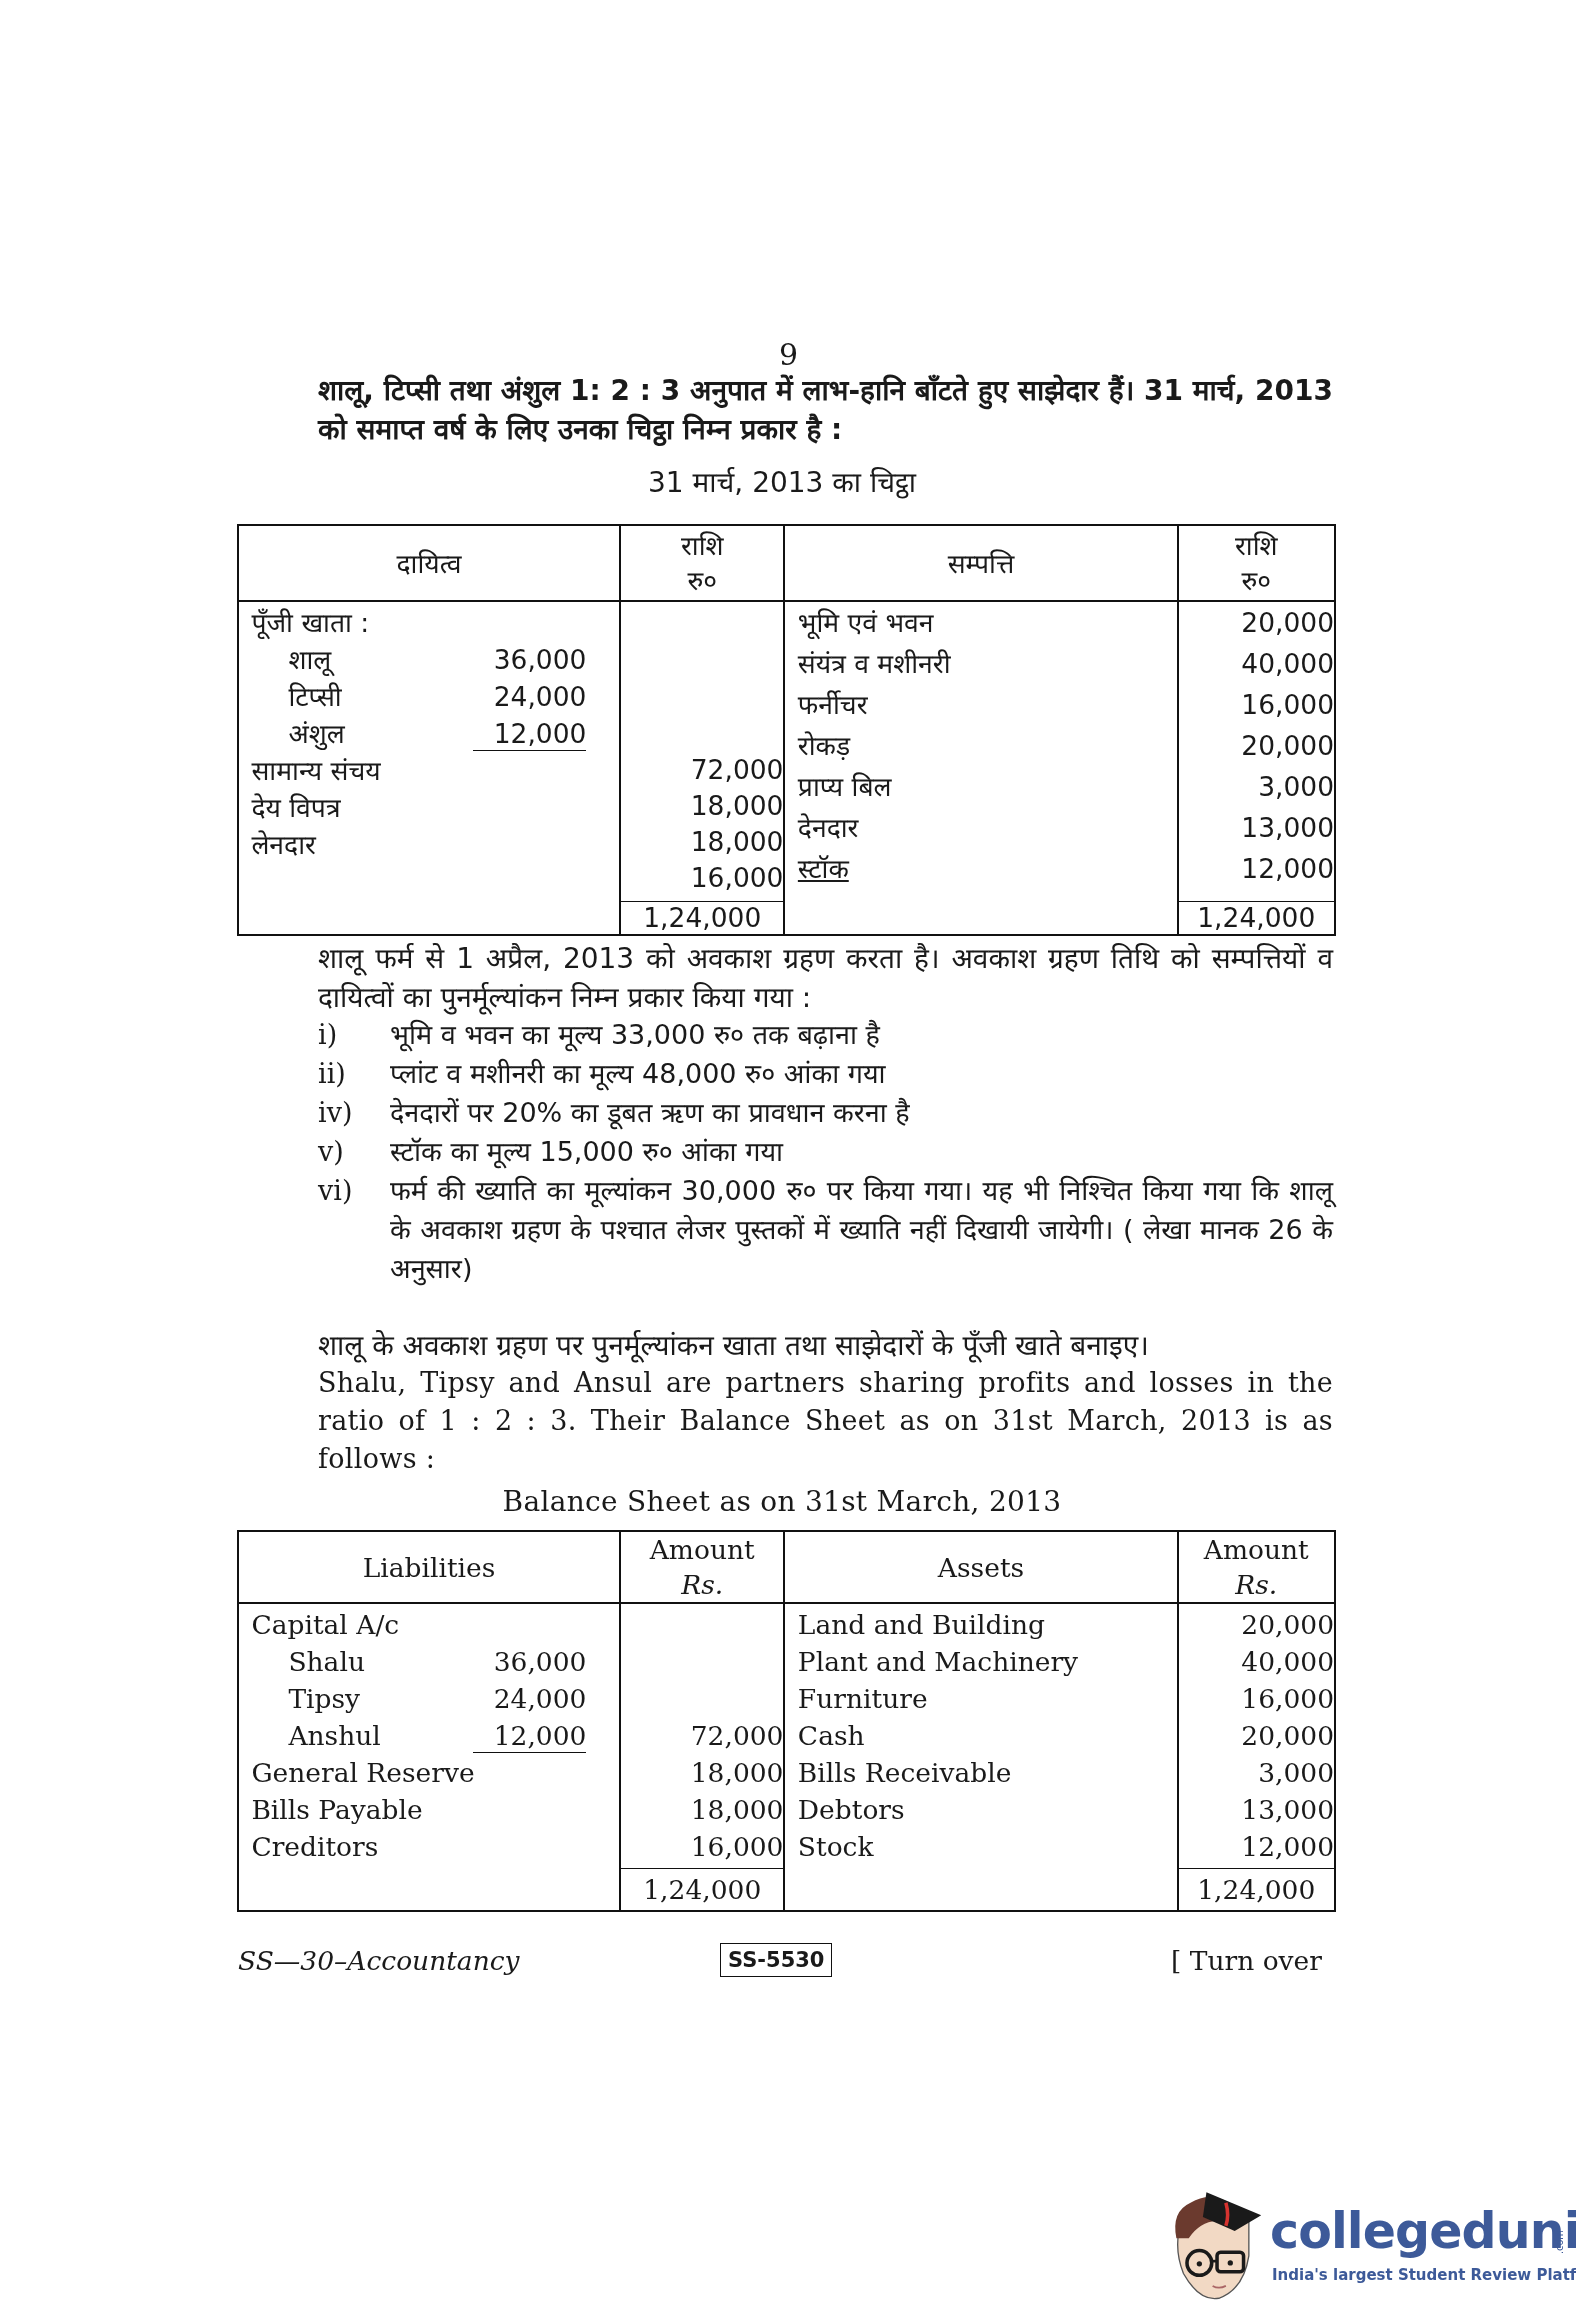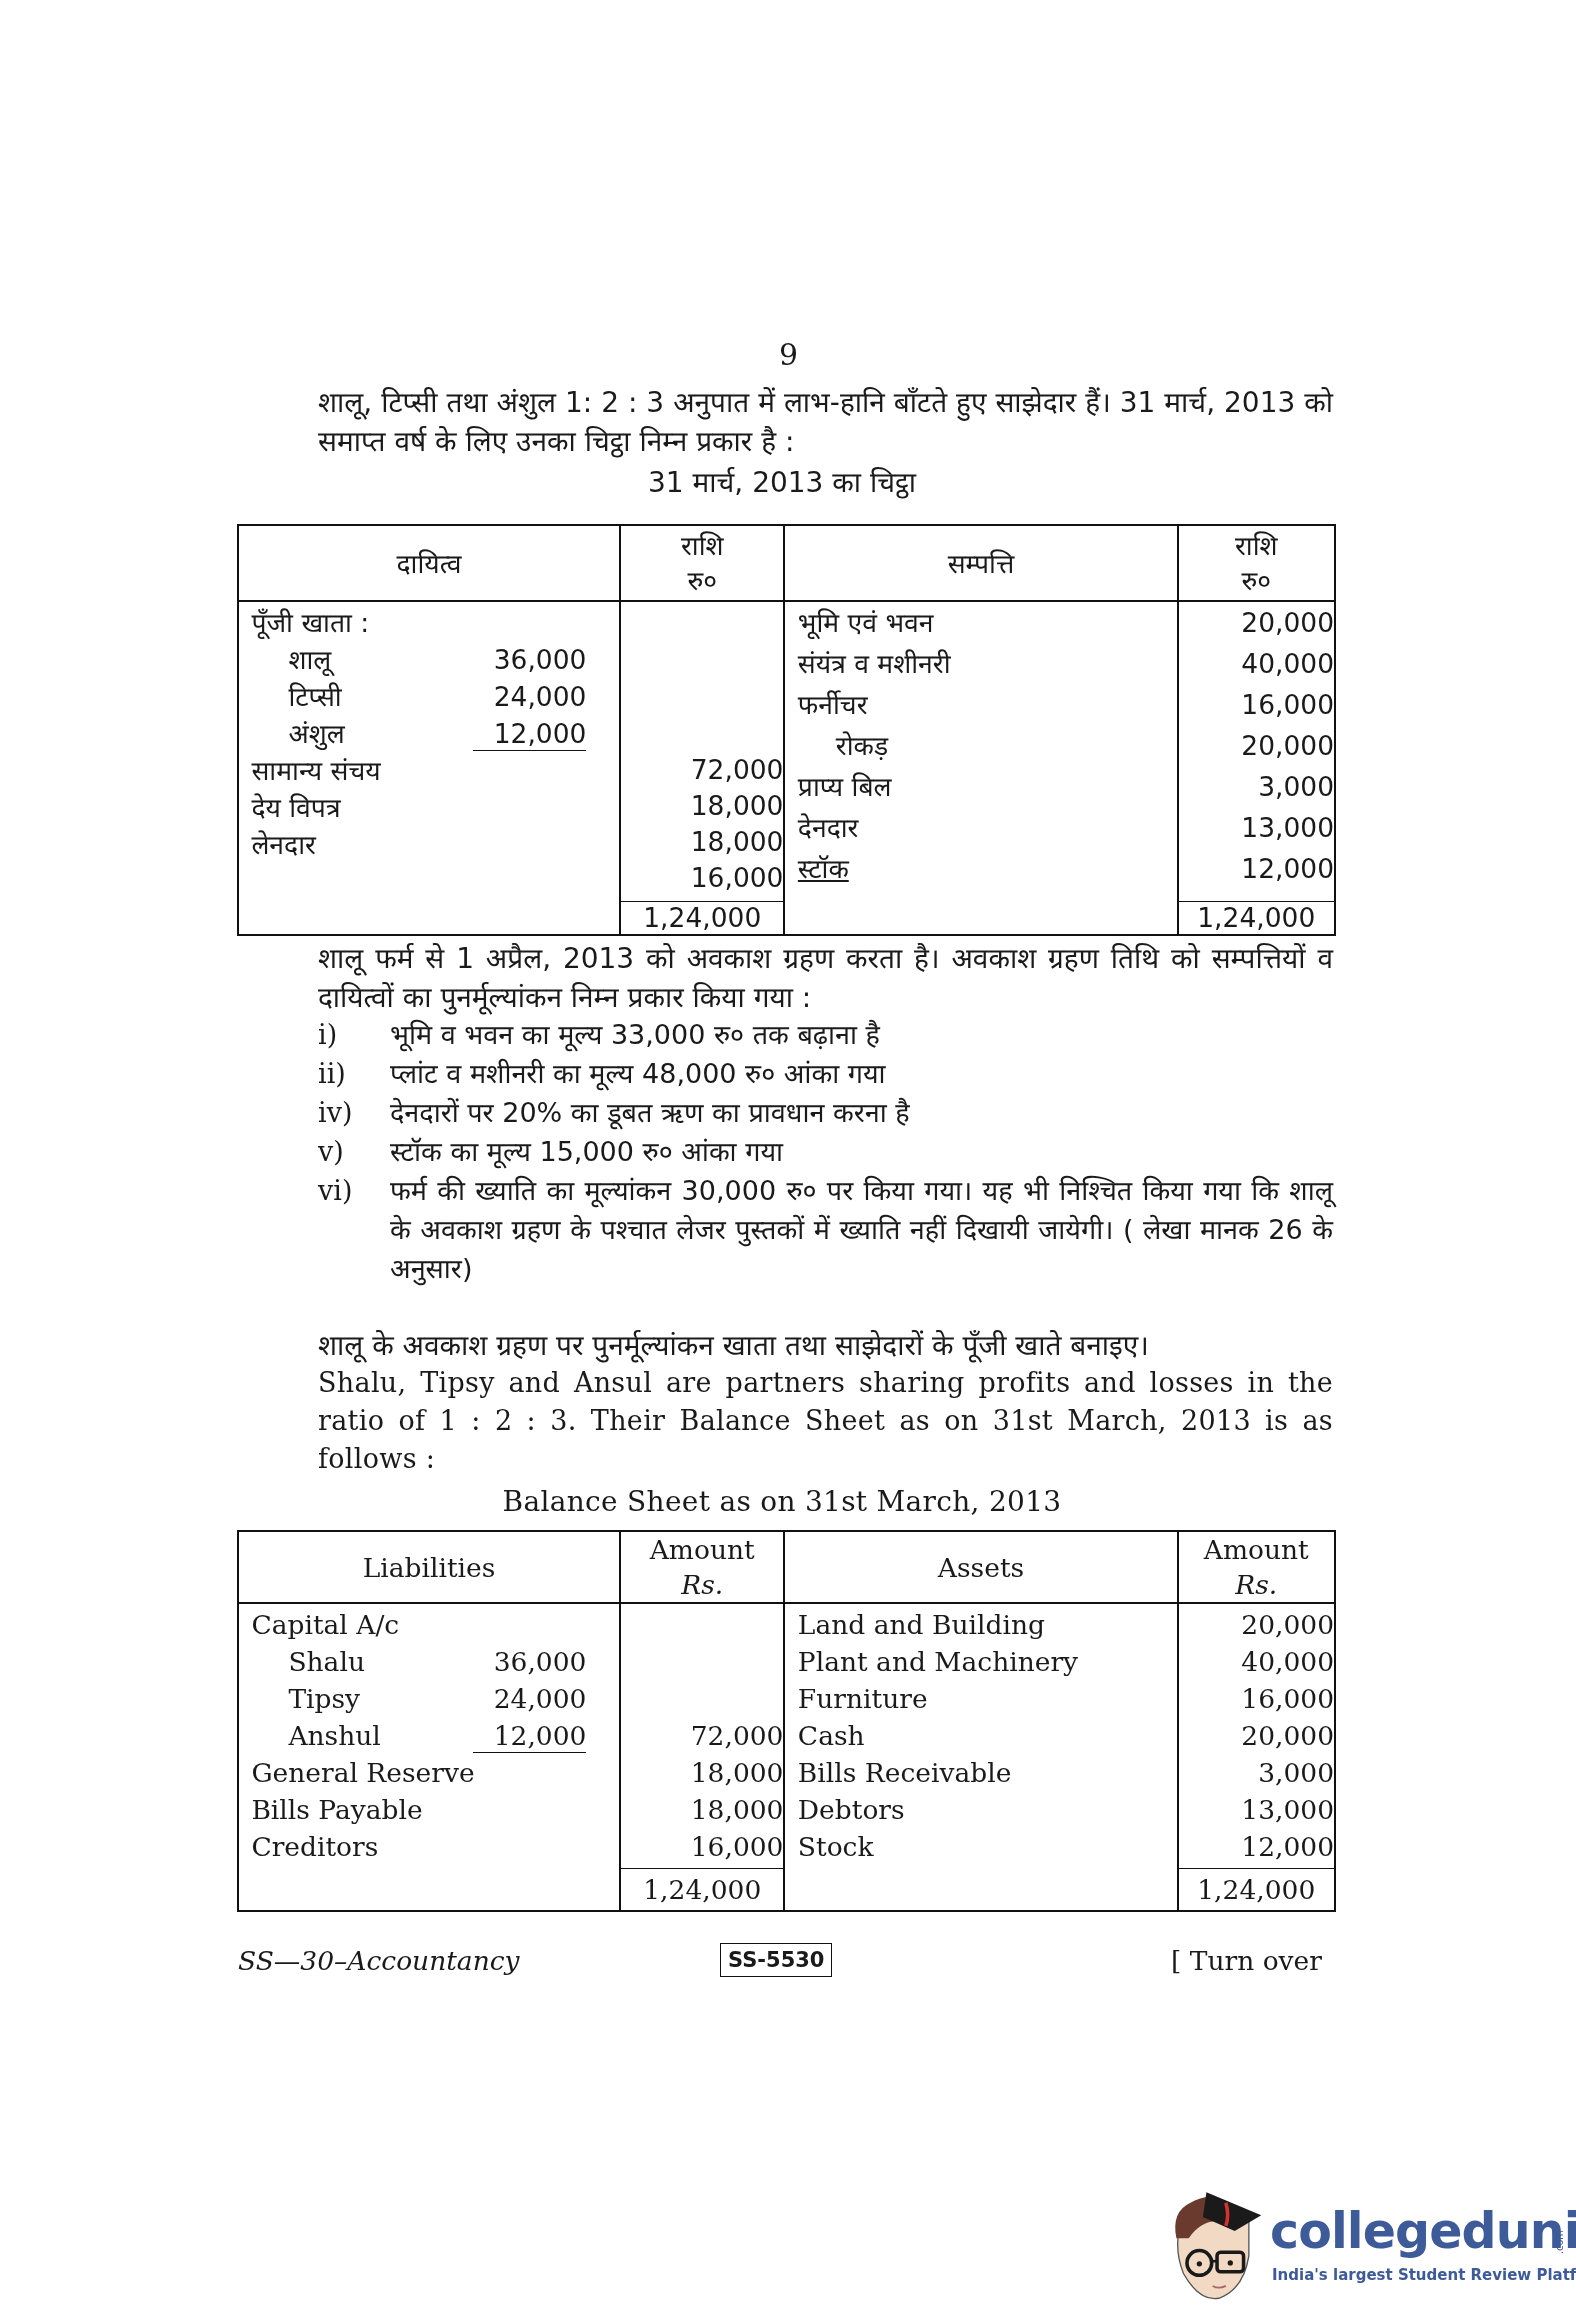--- a/index.html
+++ b/index.html
@@ -42,21 +42,21 @@
   .logo { left:1164px; top:2185px; width:406px; height:124px; }
   .logo-text { position:absolute; left:106px; top:17.7px; font-family:"DejaVu Sans", sans-serif; font-weight:bold; font-size:49px; color:#3d5a99; letter-spacing:-0.9px; }
   .logo-com { position:absolute; left:390px; top:26.5px; font-family:"DejaVu Sans", sans-serif; font-size:9.7px; color:#3d5a99; transform:rotate(-90deg); transform-origin:left top; top:69px; }
   .logo-tag { position:absolute; left:108px; top:81px; font-family:"DejaVu Sans", sans-serif; font-weight:bold; font-size:15px; color:#3d5a99; white-space:nowrap; }
 </style>
 </head>
 <body>
 
 <div class="abs page-num">9</div>
 
-<div class="abs para hi" style="top:383px;">शालू, टिप्सी तथा अंशुल 1: 2 : 3 अनुपात में लाभ-हानि बाँटते हुए साझेदार हैं। 31 मार्च, 2013 को समाप्त वर्ष के लिए उनका चिट्ठा निम्न प्रकार है :</div>
+<div class="abs para hi" style="top:371px;font-weight:bold;">शालू, टिप्सी तथा अंशुल 1: 2 : 3 अनुपात में लाभ-हानि बाँटते हुए साझेदार हैं। 31 मार्च, 2013 को समाप्त वर्ष के लिए उनका चिट्ठा निम्न प्रकार है :</div>
 <div class="abs caption hi" style="top:462px;">31 मार्च, 2013 का चिट्ठा</div>
 
 <table class="bs hindi-tab" style="top:524px;">
   <colgroup>
       <col class="col-l">
       <col class="col-la">
       <col class="col-r">
       <col class="col-ra">
     </colgroup>
   <thead>
@@ -100,21 +100,21 @@
         <div style="line-height:36px;">72,000</div>
         <div style="line-height:36px;">18,000</div>
         <div style="line-height:36px;">18,000</div>
         <div style="line-height:36px;">16,000</div>
       </td>
       <td>
         <div class="cell-lines" style="padding-top:0;">
           <div class="row" style="height:41px;line-height:41px;">भूमि एवं भवन</div>
           <div class="row" style="height:41px;line-height:41px;">संयंत्र व मशीनरी</div>
           <div class="row" style="height:41px;line-height:41px;">फर्नीचर</div>
-          <div class="row" style="height:41px;line-height:41px;margin-left:38px;">रोकड़</div>
+          <div class="row" style="height:41px;line-height:41px;">रोकड़</div>
           <div class="row" style="height:41px;line-height:41px;">प्राप्य बिल</div>
           <div class="row" style="height:41px;line-height:41px;">देनदार</div>
           <div class="row" style="height:41px;line-height:41px;text-decoration:underline;">स्टॉक</div>
         </div>
       </td>
       <td class="amt-col">
         <div style="line-height:41px;">20,000</div>
         <div style="line-height:41px;">40,000</div>
         <div style="line-height:41px;">16,000</div>
         <div style="line-height:41px;">20,000</div>

